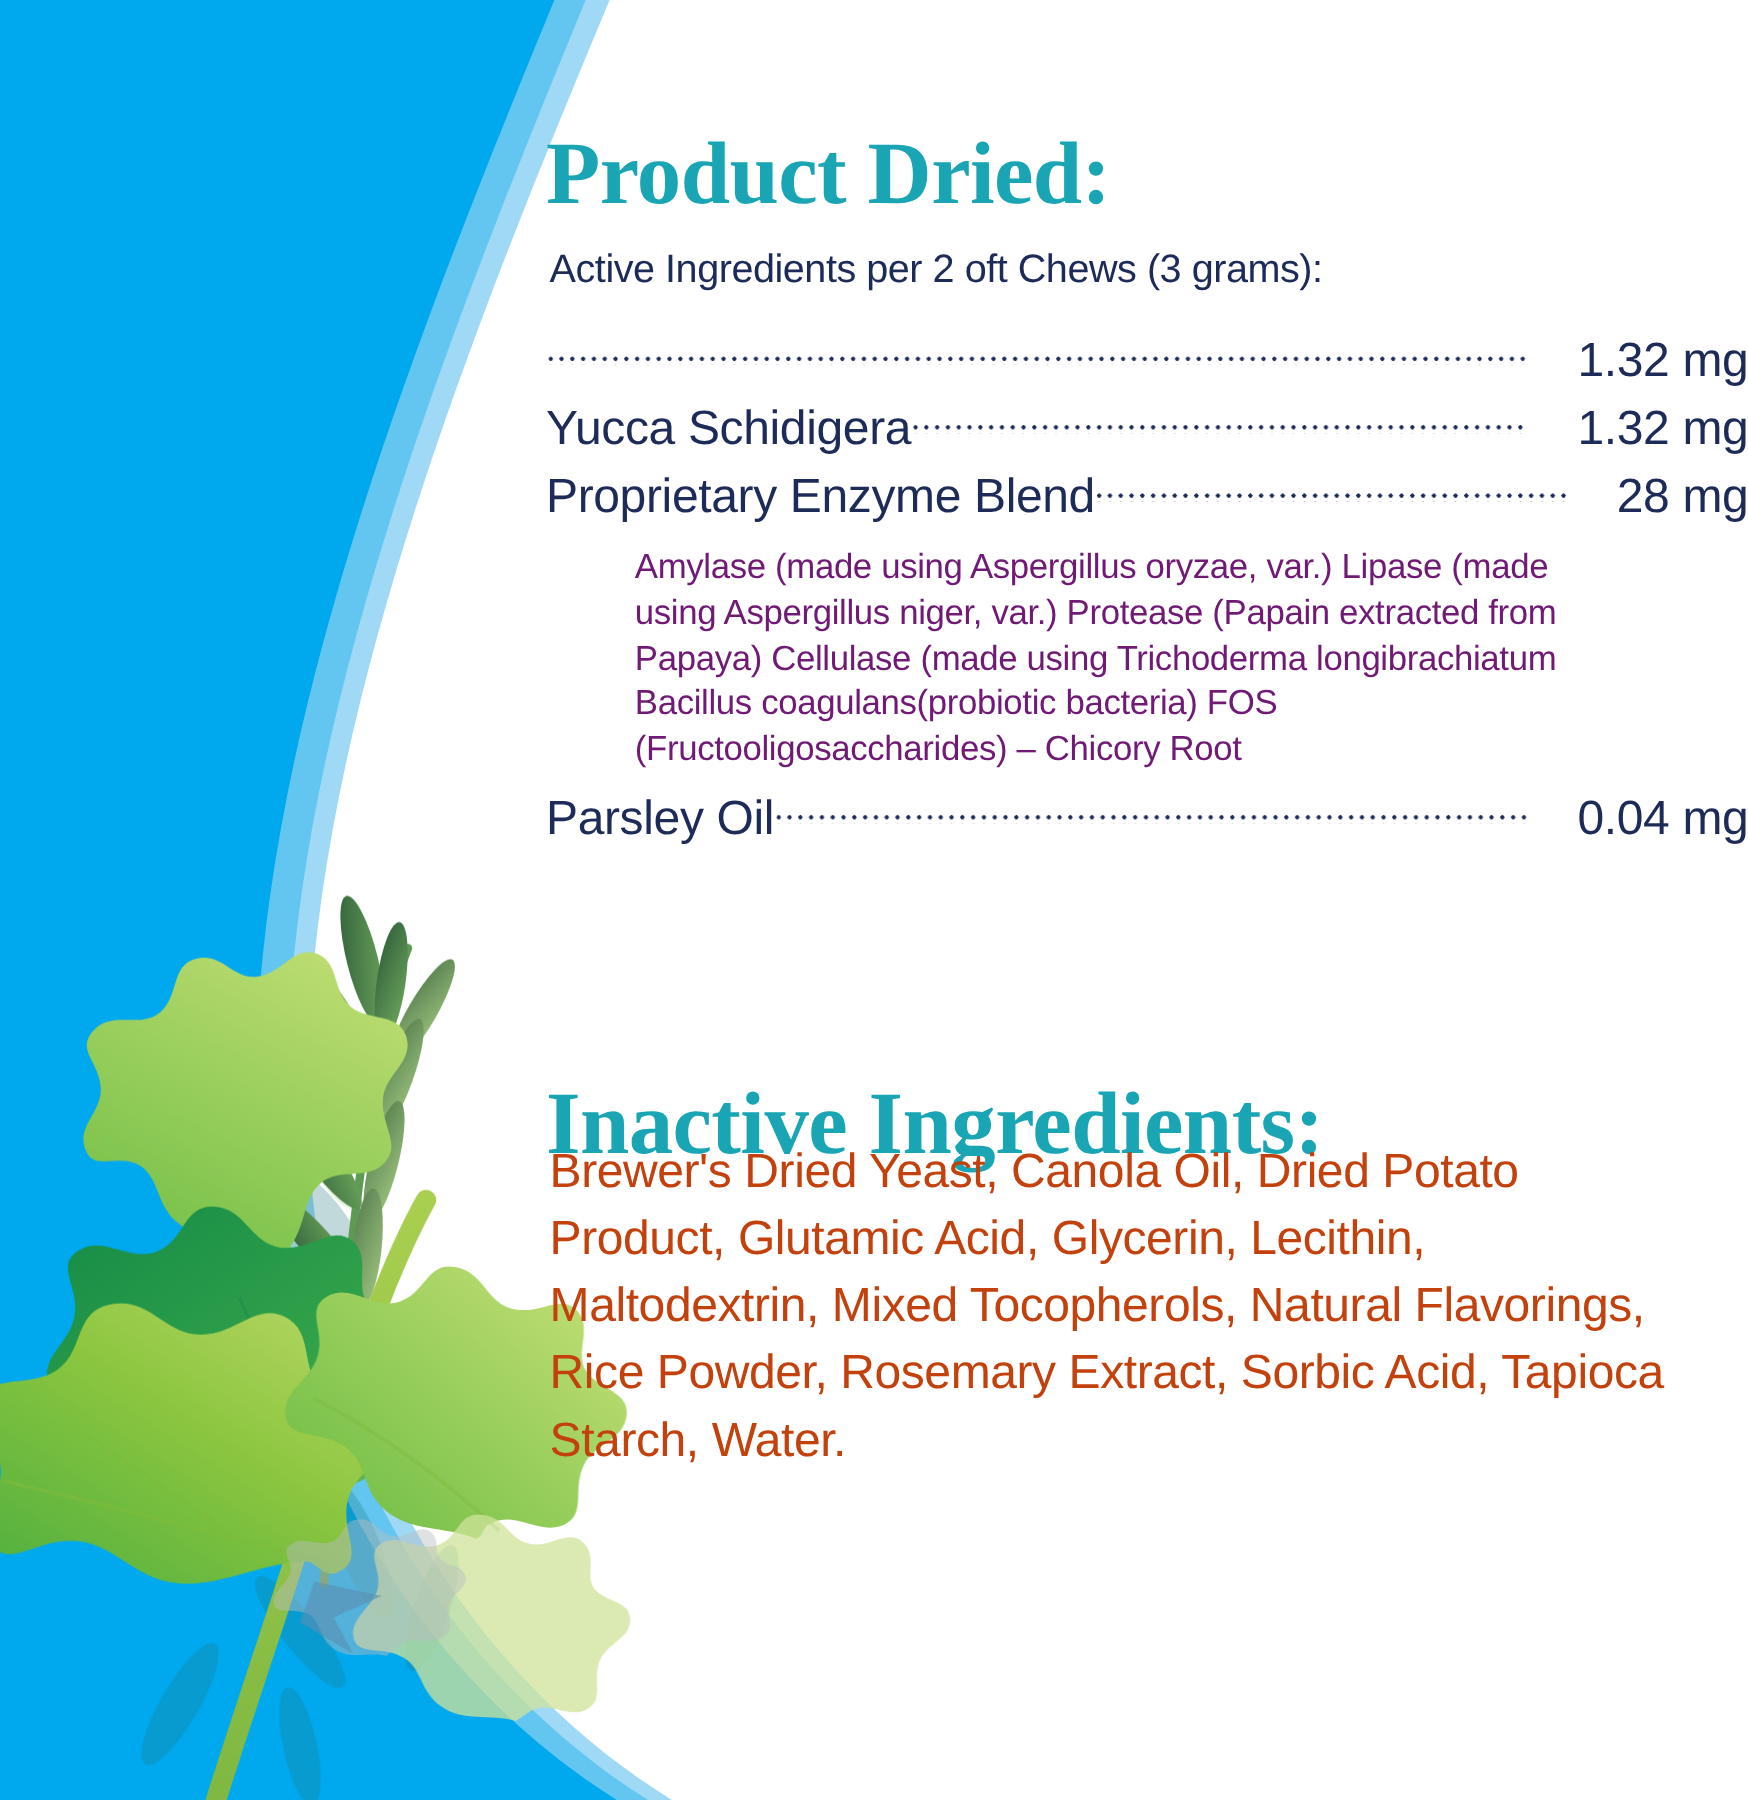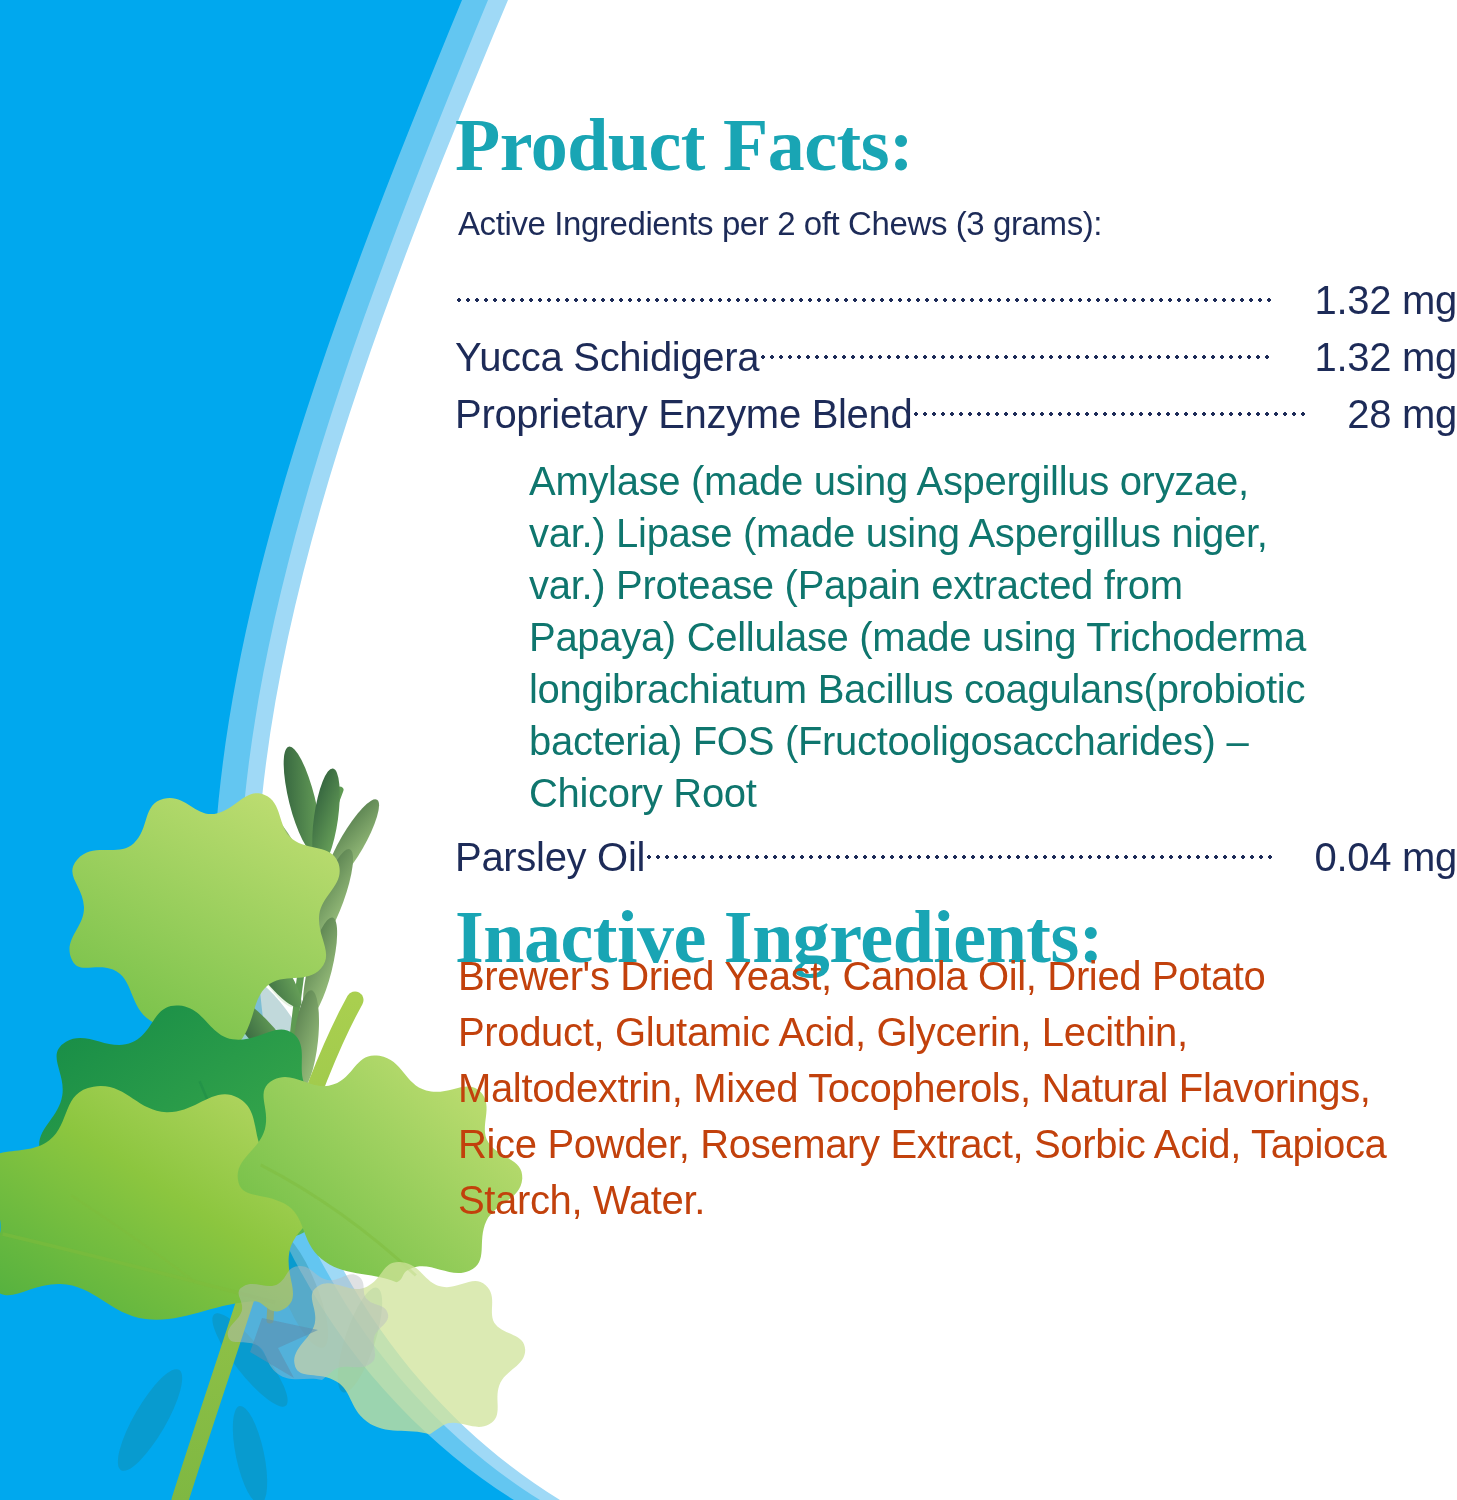--- a/index.html
+++ b/index.html
@@ -84,22 +84,22 @@
     position: relative;
     top: -9px;
     background-image: radial-gradient(circle at 2px 2px, #1d2b58 1.6px, rgba(0,0,0,0) 1.9px);
     background-size: 9px 7px;
     background-repeat: repeat-x;
     background-position: left center;
   }
   .ing-value { flex: 0 0 auto; margin-left: 40px; }
 
   .ing-detail {
-    color: #0f766e;
-    font-size: 40px;
+    color: #701a75;
+    font-size: 29px;
     line-height: 1.30;
     letter-spacing: -0.3px;
     padding-left: 74px;
     padding-top: 13px;
     padding-bottom: 10px;
     max-width: 790px;
   }
 
   
   #inactive-body {
@@ -249,21 +249,21 @@
                C 112,-34 124,-36 126,-26 C 128,-16 114,-12 112,-2
                C 110,8 118,18 108,24 C 96,32 82,22 72,30 Z"></path>
     </g>
     <g opacity="0.6">
       <path fill="#5b8fb0" d="M 262,1318 L 318,1330 L 278,1348 L 294,1378 L 250,1352 Z"></path>
     </g>
   </svg>
 
   <div id="content">
 
-    <h1 class="section-title" id="title-product">Product Facts:</h1>
+    <h1 class="section-title" id="title-product">Product Dried:</h1>
 
     <div id="active-subhead">Active Ingredients per 2 oft Chews (3 grams):</div>
 
     <div id="active-list">
 
       <div class="ing-row">
         <span class="ing-dots"></span>
         <span class="ing-value">1.32 mg</span>
       </div>
 

